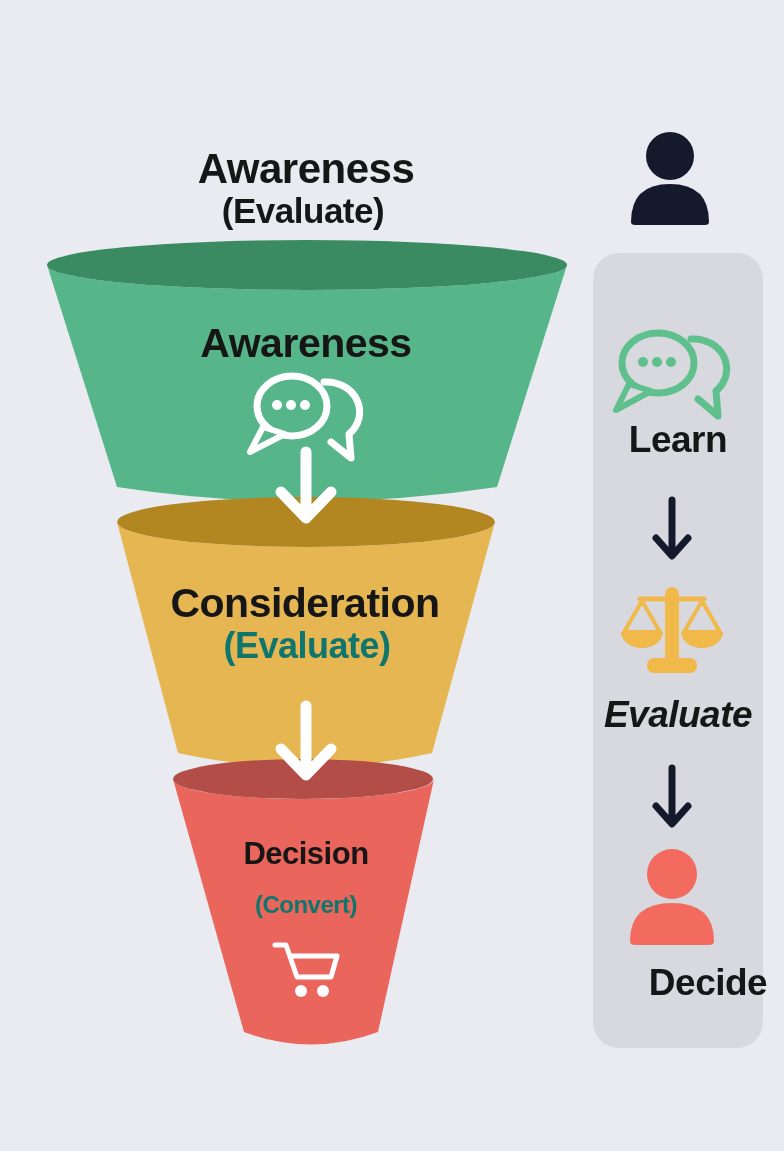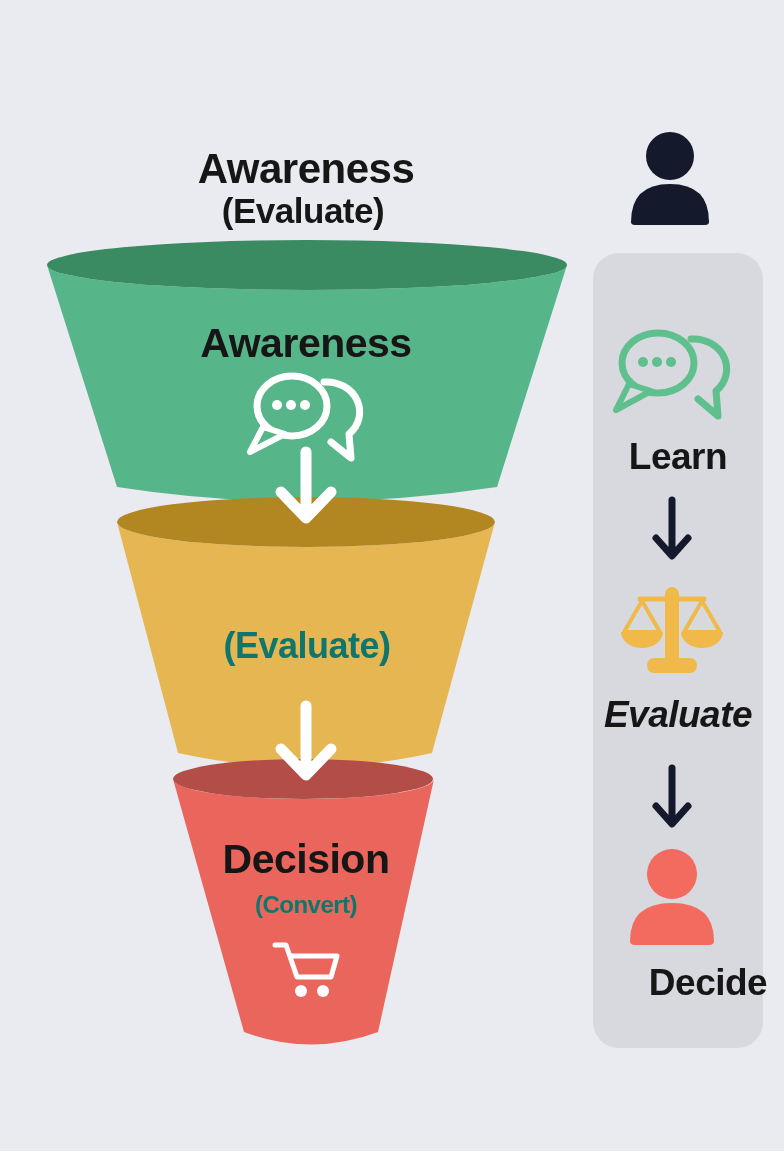--- a/index.html
+++ b/index.html
@@ -20,30 +20,30 @@
     line-height: 1.05;
     text-align: center;
   }
   .label.white { color: #0f766e; font-weight: 600; }
   
   .t-title1   { left: 306px; top: 147px; font-size: 42px; }
   .t-title2   { left: 303px; top: 193px; font-size: 35px; }
   .t-aware    { left: 306px; top: 322px; font-size: 41px; }
   .t-consider { left: 305px; top: 582px; font-size: 41px; }
   .t-eval     { left: 307px; top: 627px; font-size: 36px; }
-  .t-decision { left: 306px; top: 838px; font-size: 41px; }
+  .t-decision { left: 306px; top: 838px; font-size: 31px; }
   .t-convert  { left: 306px; top: 892px; font-size: 24px; }
   
   #journey-panel {
     left: 593px; top: 253px;
     width: 170px; height: 795px;
     background: #d7d9df;
     border-radius: 26px;
   }
-  .t-learn  { left: 678px; top: 438px; font-size: 37px; }
+  .t-learn  { left: 678px; top: 421px; font-size: 37px; }
   .t-eval2  { left: 678px; top: 696px; font-size: 37px; font-style: italic; }
   .t-decide { left: 708px; top: 964px; font-size: 37px; }
   #diagram-svg { left: 0; top: 0; }
 </style>
 </head>
 <body>
 
 <div id="canvas">
 
   <div id="journey-panel" class="abs"></div>
@@ -108,20 +108,21 @@
       <circle cx="672" cy="874" r="25" fill="#f26b5e"></circle>
       <path d="M 630 941 Q 630 903 672 903 Q 714 903 714 941 Q 714 945 709 945 L 635 945 Q 630 945 630 941 Z" fill="#f26b5e"></path>
     </g>
   </svg>
 
   <div class="abs ctr label t-title1">Awareness</div>
   <div class="abs ctr label t-title2">(Evaluate)</div>
 
   <div class="abs ctr label t-aware">Awareness</div>
 
+  <div class="abs ctr label t-consider">Consideration</div>
   <div class="abs ctr label white t-eval">(Evaluate)</div>
 
   <div class="abs ctr label t-decision">Decision</div>
   <div class="abs ctr label white t-convert">(Convert)</div>
 
   <div class="abs ctr label t-learn">Learn</div>
   <div class="abs ctr label t-eval2">Evaluate</div>
   <div class="abs ctr label t-decide">Decide</div>
 
 </div>

